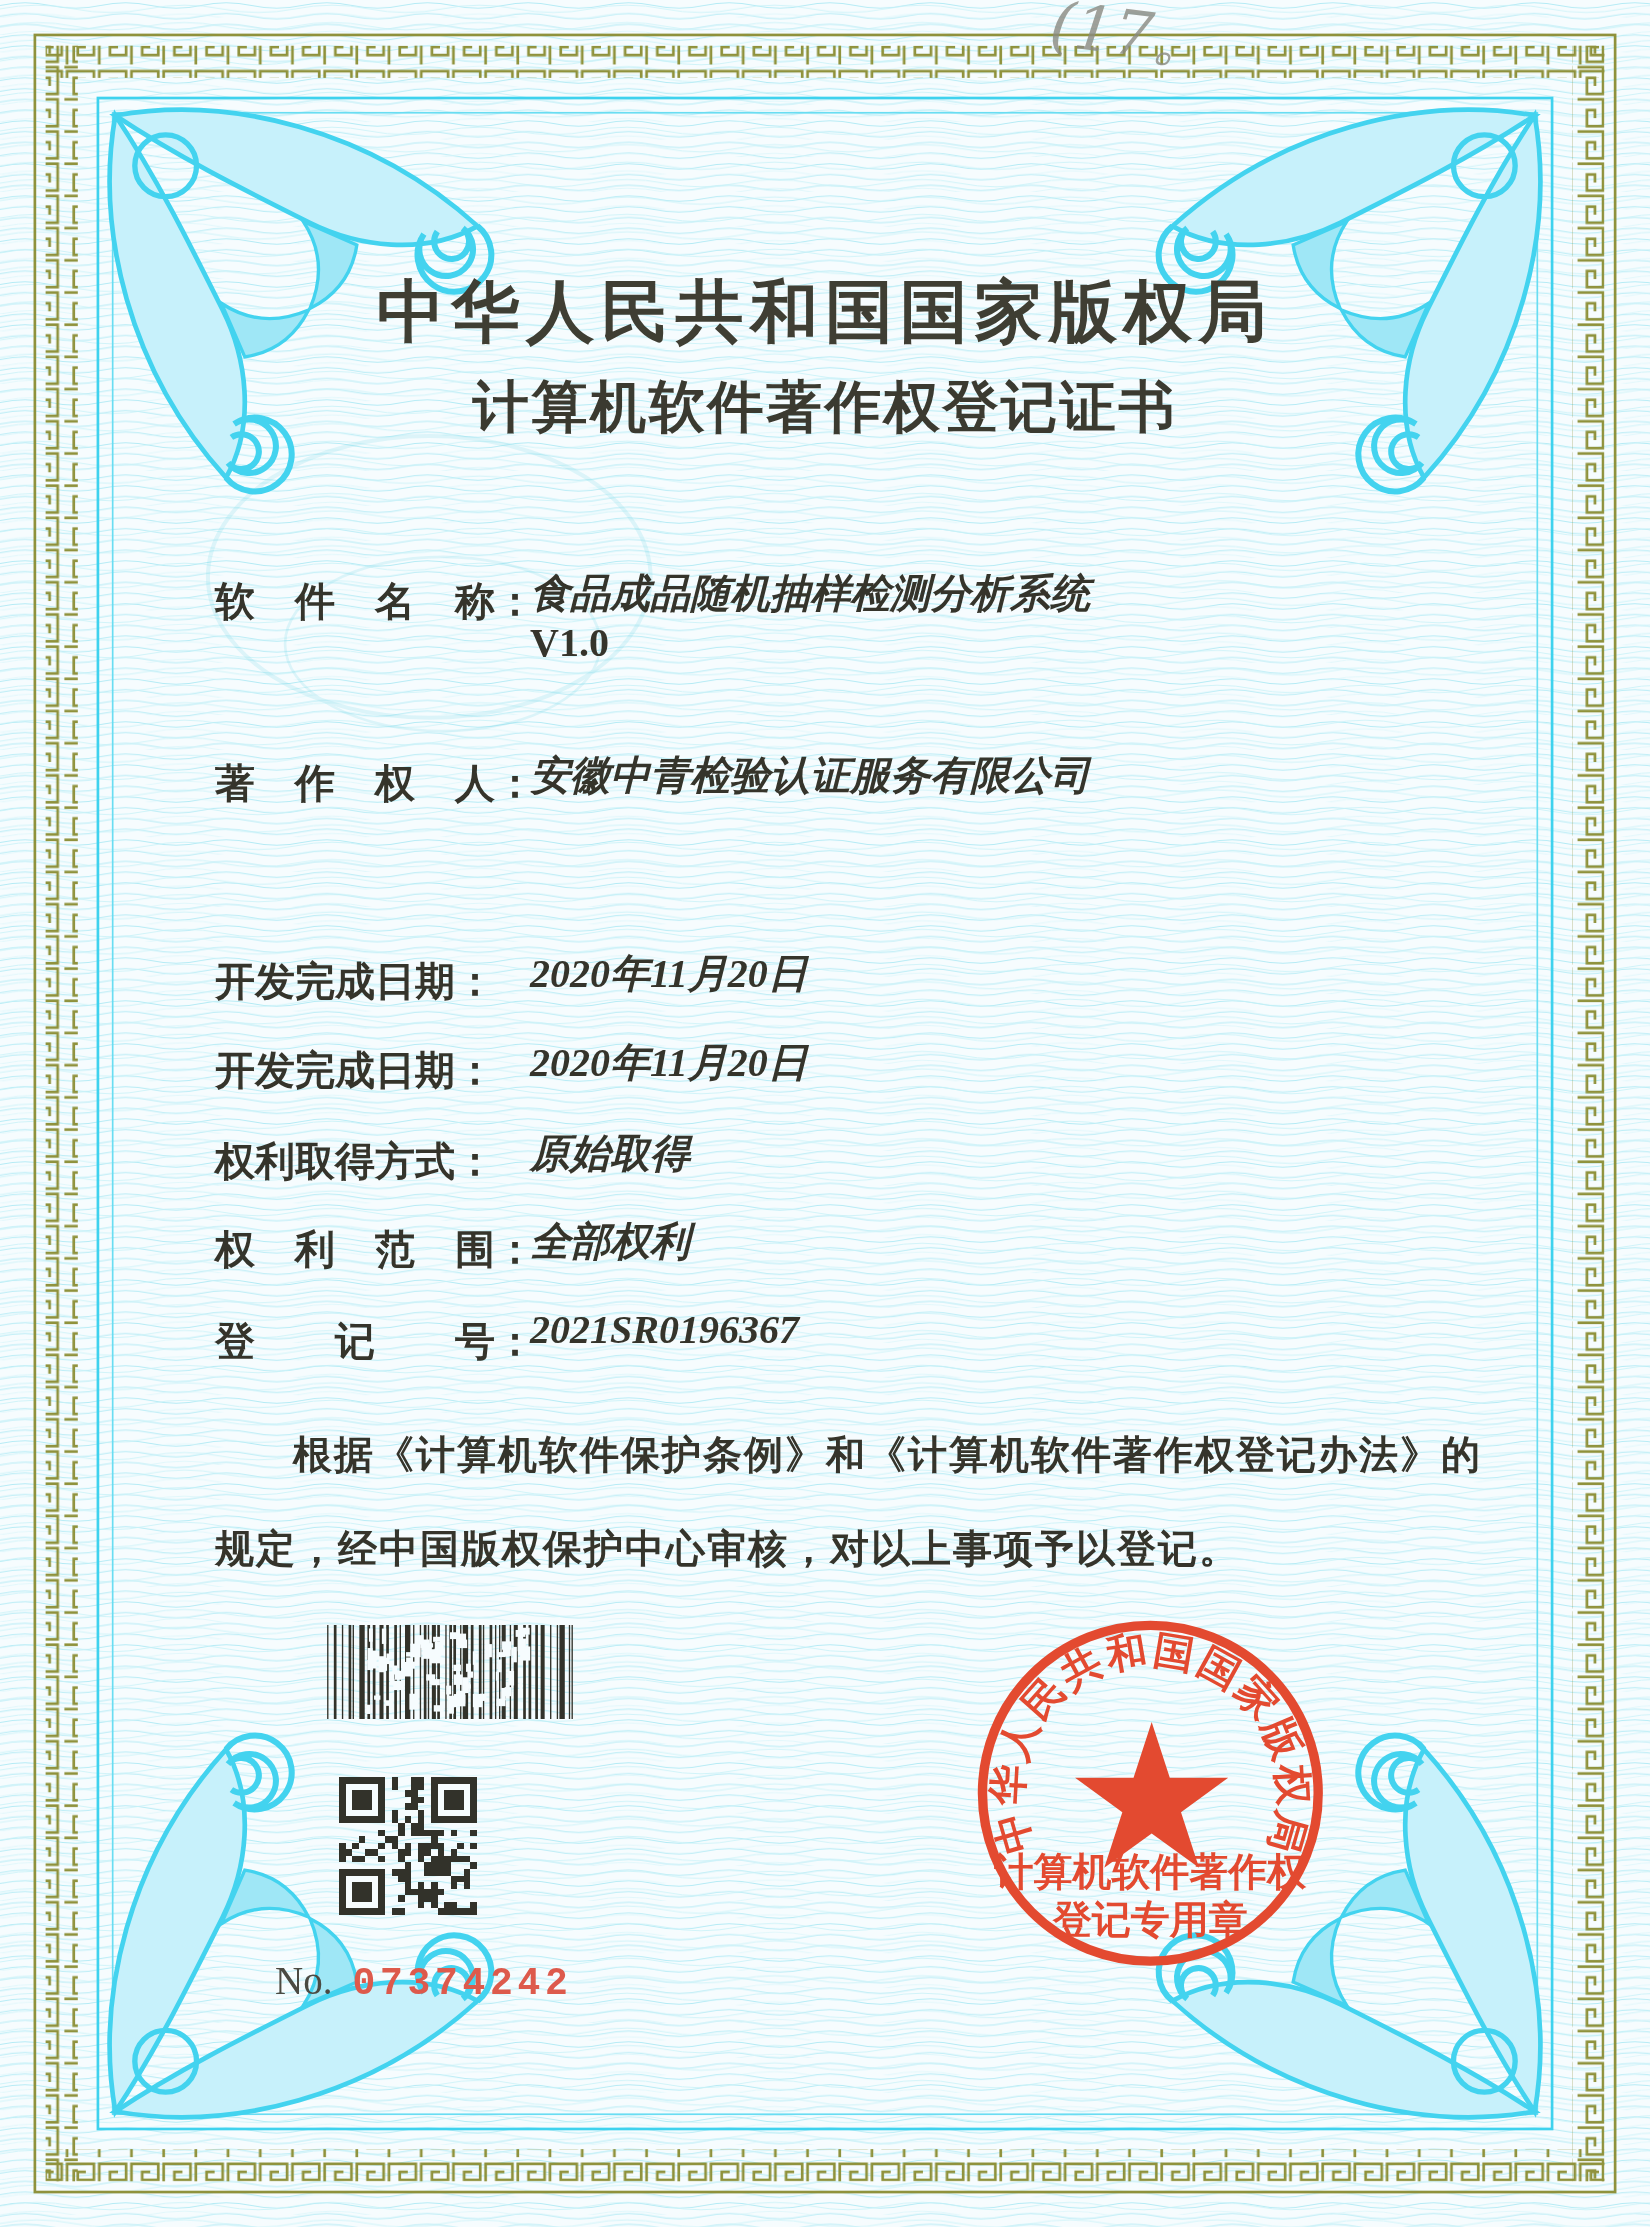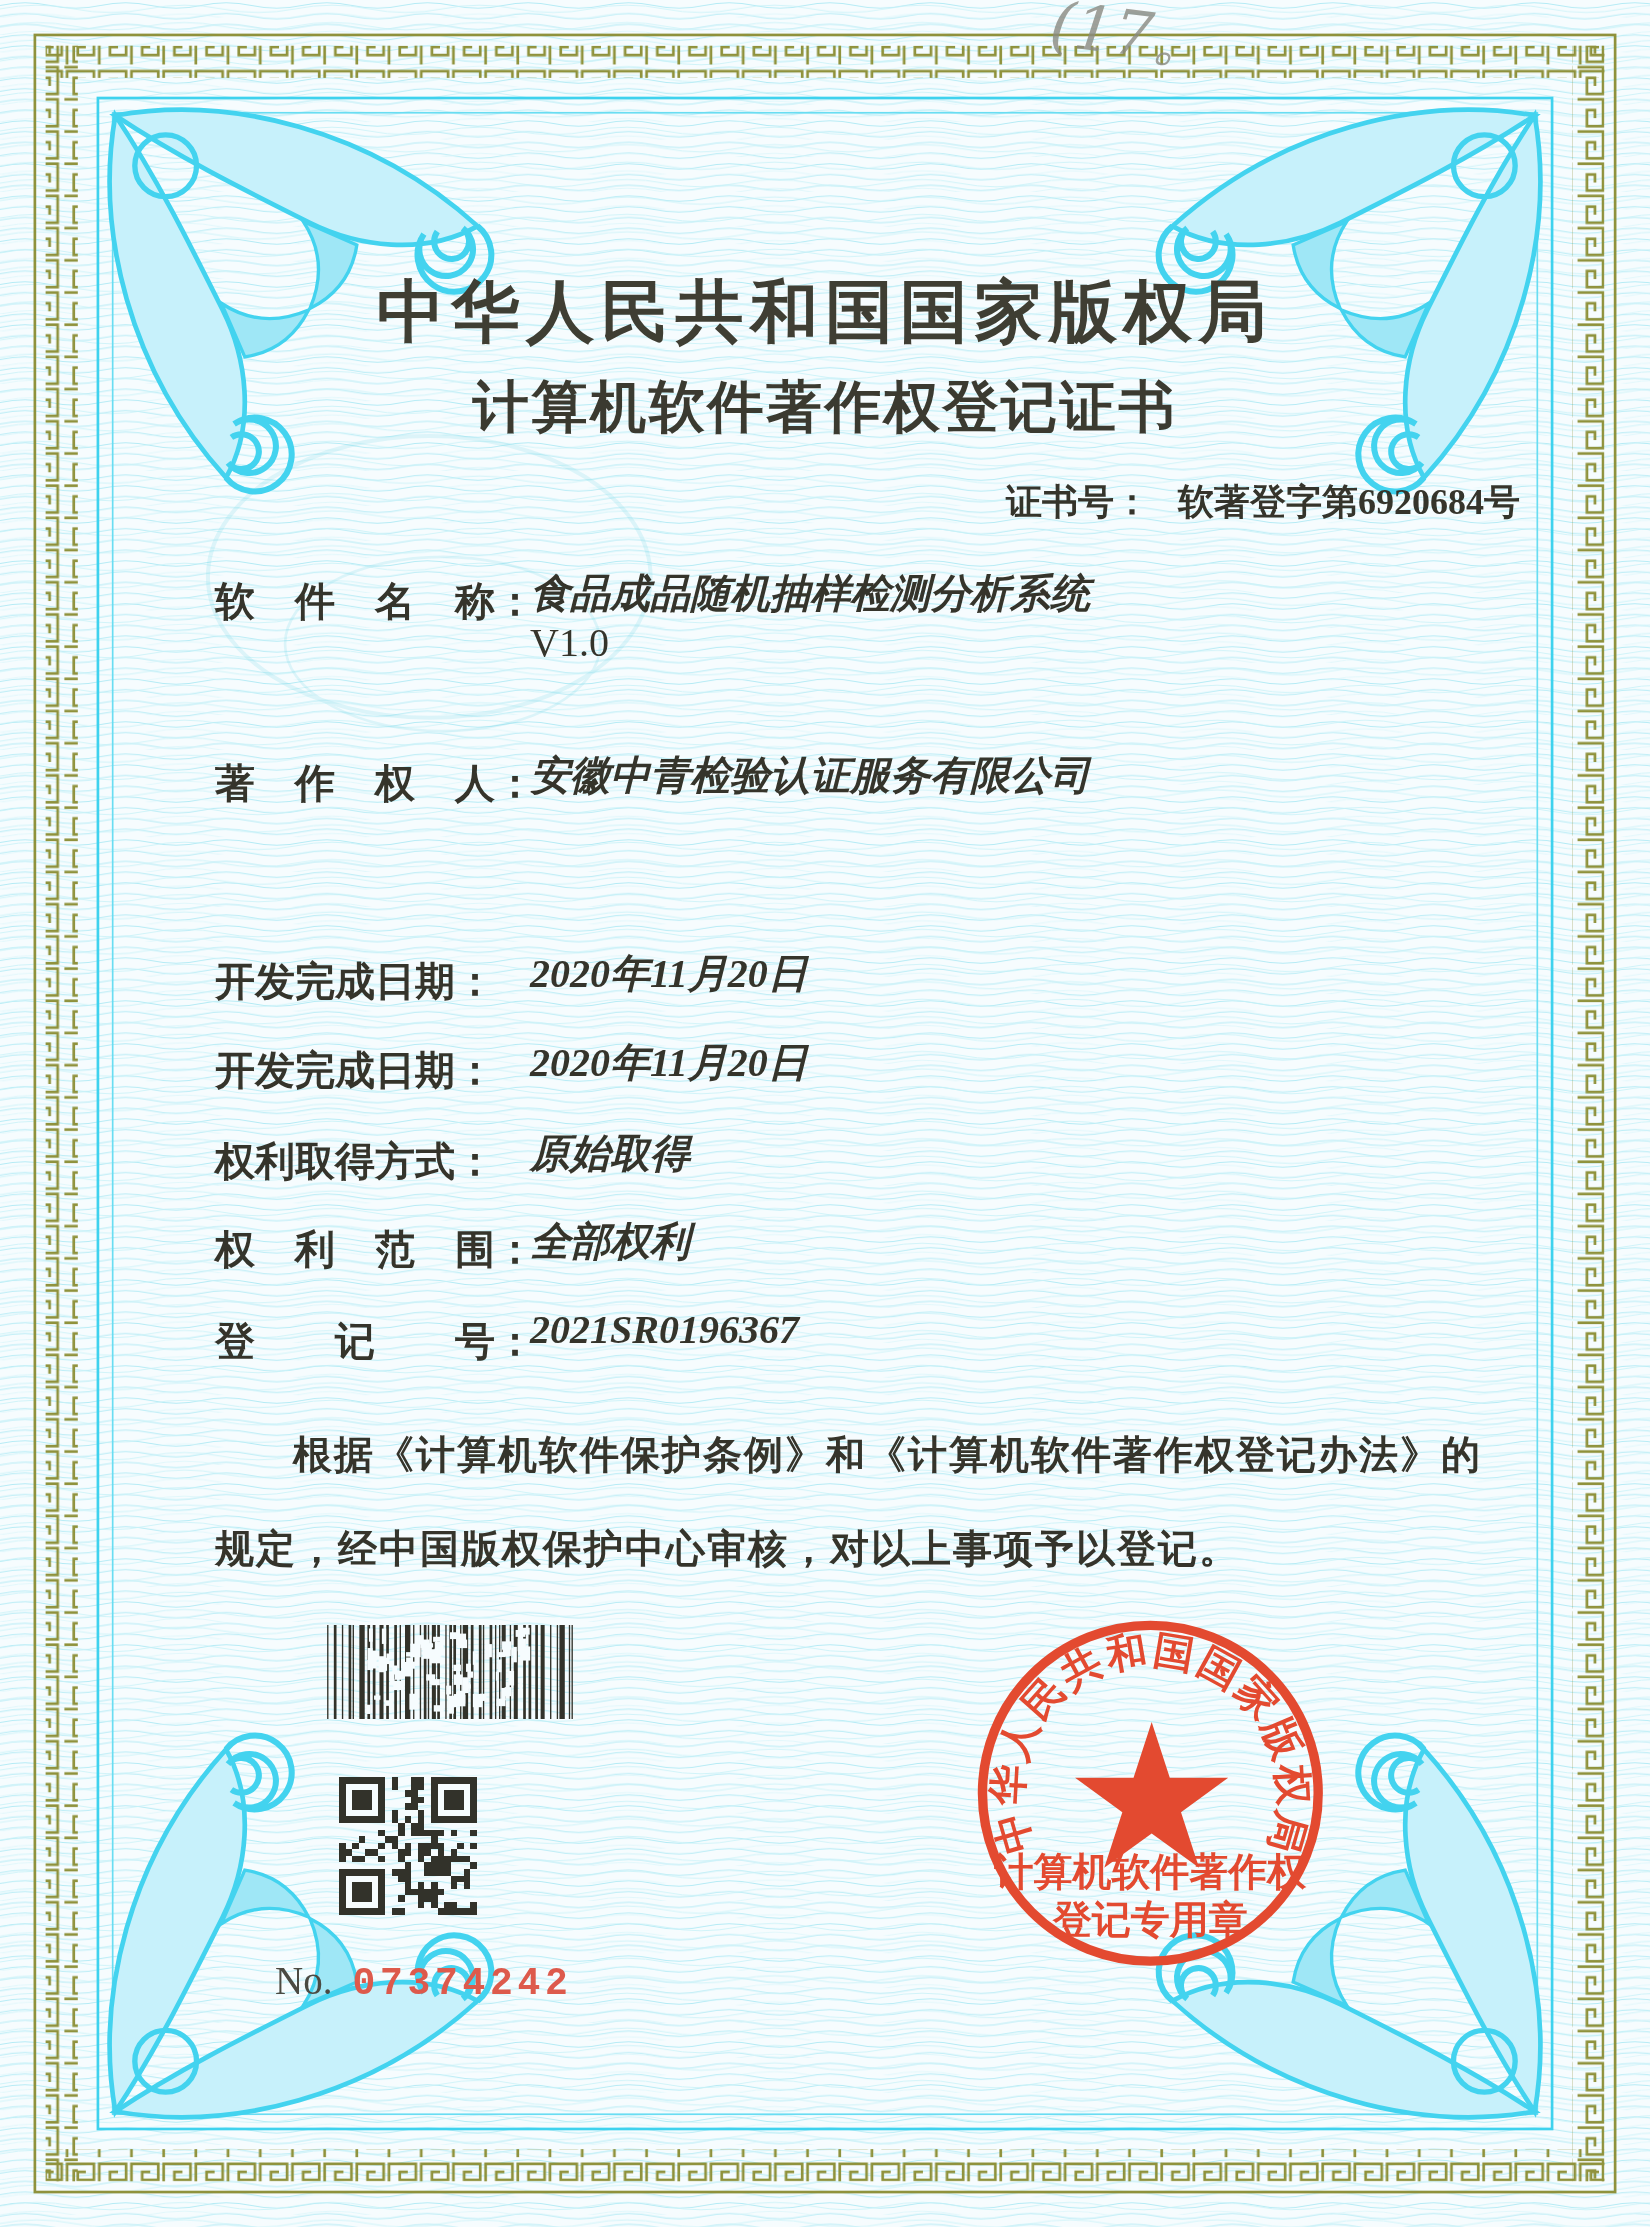--- a/index.html
+++ b/index.html
@@ -19,21 +19,21 @@
   }
   .cert-title{
     top:370px;left:0;width:100%;text-align:center;
     font-size:56px;font-weight:bold;letter-spacing:2.7px;color:#3b3a30;
   }
   .cert-no{top:478px;left:1006px;font-size:36px;font-weight:bold;color:#35342b;}
   .cert-no .val{margin-left:28px;}
   .row{font-size:40px;font-weight:bold;color:#35342b;}
   .row .label{position:absolute;left:215px;top:8px;}
   .row .value{position:absolute;left:530px;top:0;font-style:italic;}
-  .version-line{top:619px;left:530px;font-size:40px;font-weight:normal;color:#35342b;}
+  .version-line{top:619px;left:530px;font-size:40px;font-weight:bold;color:#35342b;}
   .statement{font-size:39px;font-weight:bold;letter-spacing:2px;color:#35342b;}
   .st1{top:1428px;left:293px;}
   .st2{top:1522px;left:215px;}
   .issue-date{top:1951px;left:1151px;transform:translateX(-50%);
     font-size:43px;font-weight:bold;letter-spacing:1.3px;color:#2c2b23;}
   .serial{top:1958px;left:275px;font-size:39px;color:#4b4a42;}
   .serial .num{font-family:"Liberation Mono","DejaVu Sans Mono",monospace;
     color:#dd5a4c;font-size:38px;letter-spacing:4.7px;margin-left:20px;font-weight:bold;}
   .handwritten{top:-8px;left:1050px;font-size:62px;color:#8a8a82;
     transform:rotate(7deg);font-style:italic;font-family:"DejaVu Serif",serif;opacity:.8;}
@@ -94,23 +94,20 @@
     <use href="#flourish" transform="translate(2308,152) scale(-1,1)"></use>
     <use href="#flourish" transform="translate(152,3168) scale(1,-1)"></use>
     <use href="#flourish" transform="translate(2308,3168) scale(-1,-1)"></use>
   </svg>
 
   <div class="abs handwritten">(17。</div>
 
   <div class="abs authority">中华人民共和国国家版权局</div>
   <div class="abs cert-title">计算机软件著作权登记证书</div>
 
-  <div class="abs cert-no">
-    <span>证书号：</span><span class="val">软著登字第6920684号</span>
-  </div>
 
   <div class="abs row" style="top:566px">
     <span class="label">软　件　名　称：</span>
     <span class="value">食品成品随机抽样检测分析系统</span>
   </div>
   <div class="abs version-line">V1.0</div>
 
   <div class="abs row" style="top:748px">
     <span class="label">著　作　权　人：</span>
     <span class="value">安徽中青检验认证服务有限公司</span>

